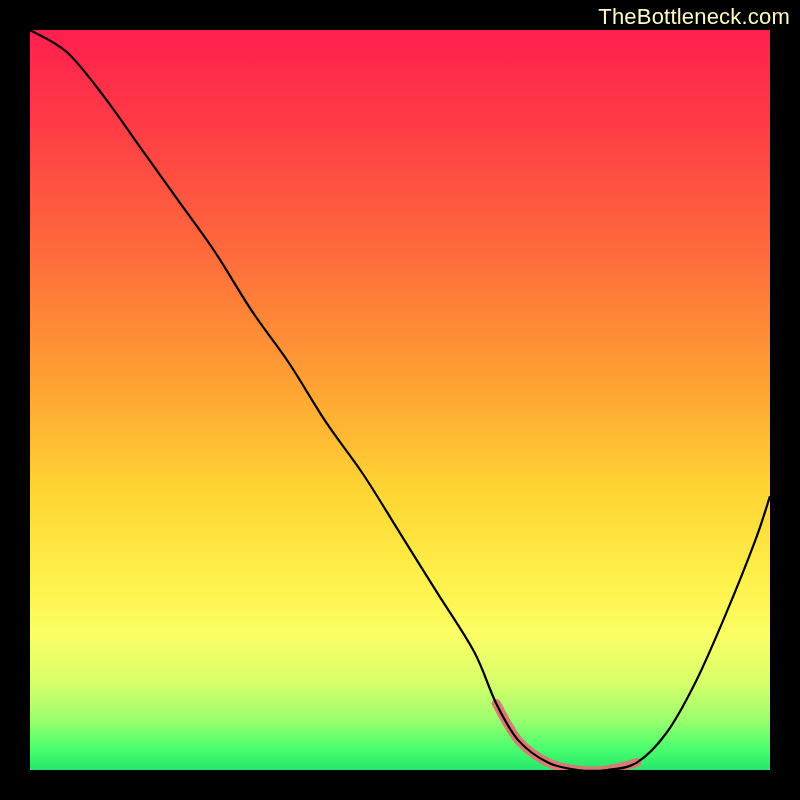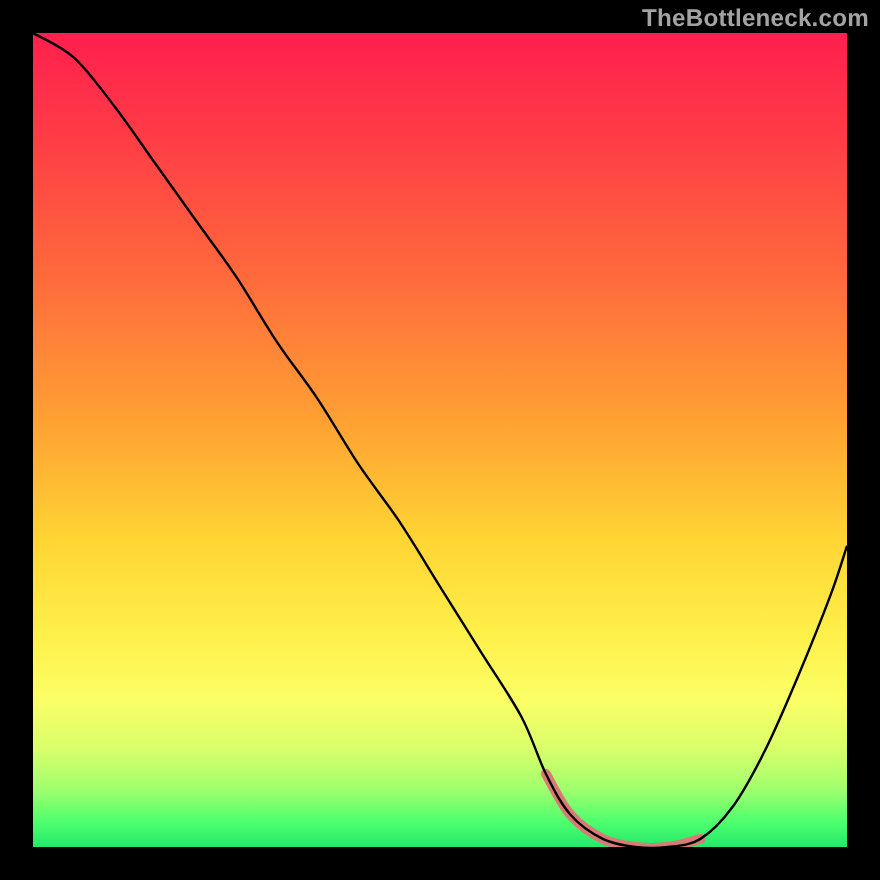--- a/index.html
+++ b/index.html
@@ -14,23 +14,23 @@
   .frame {
     position: relative;
     width: 800px;
     height: 800px;
     background: #000;
   }
   .watermark {
     position: absolute;
     top: 4px;
     right: 10px;
-    color: #a3a3a3;
+    color: #fef9c3;
     font-size: 22px;
-    font-weight: 700;
+    font-weight: 400;
     letter-spacing: 0.2px;
     user-select: none;
   }
   .plot {
     position: absolute;
     left: 30px;
     top: 30px;
     width: 740px;
     height: 740px;
     overflow: hidden;

